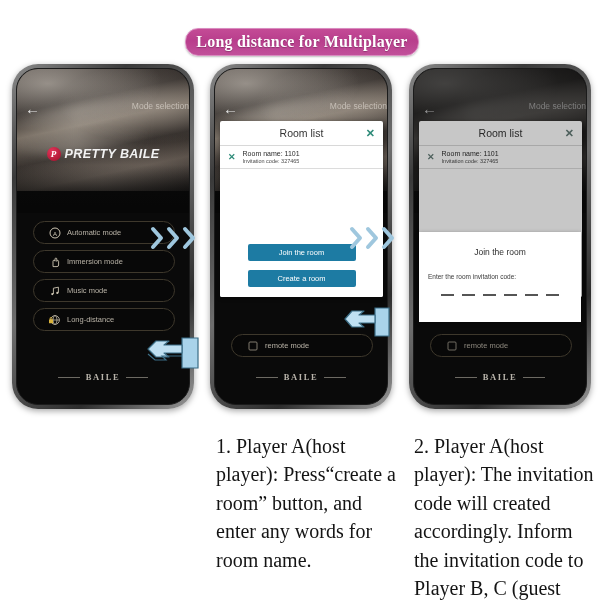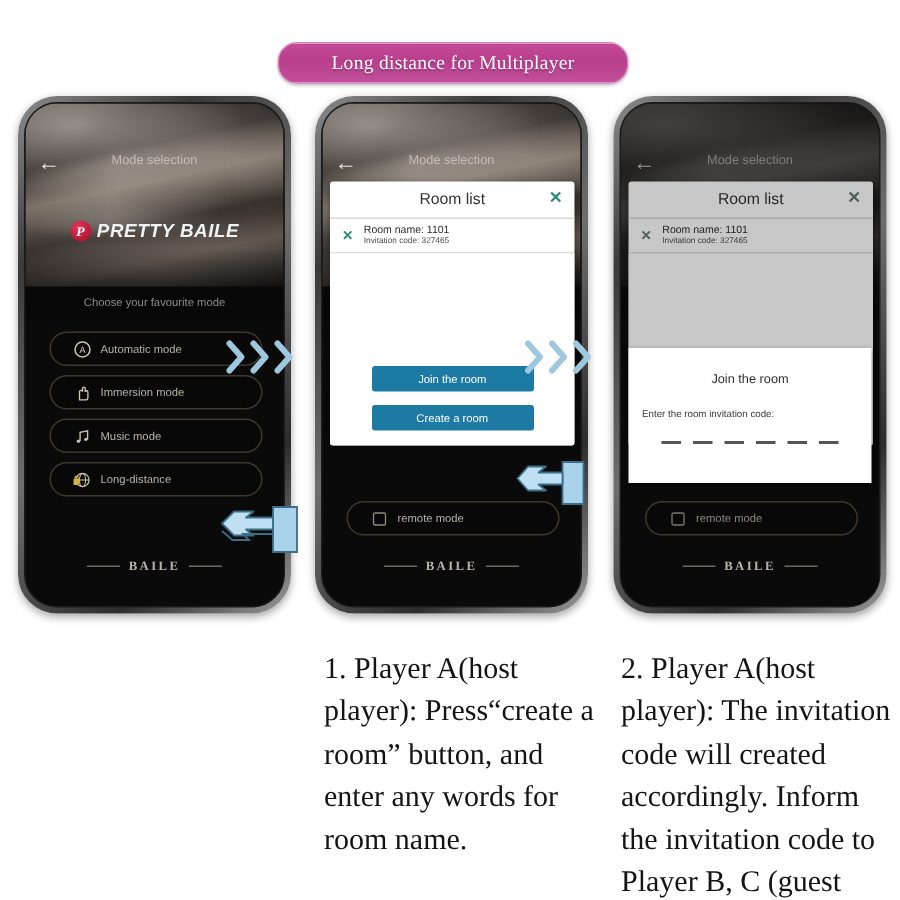--- a/index.html
+++ b/index.html
@@ -14,21 +14,21 @@
   
   .title-pill{
     position:absolute;left:185px;top:28px;width:232px;height:26px;
     border-radius:13px;
     background:linear-gradient(180deg,#c44b96 0%,#b83e8c 45%,#c1509a 100%);
     border:1px solid #d98cc0;
     display:flex;align-items:center;justify-content:center;
     box-shadow:0 1px 2px rgba(0,0,0,.25);
   }
   .title-pill span{
-    color:#ffffff;font-size:13px;font-weight:normal;
+    color:#ffffff;font-size:16px;font-weight:bold;
     font-family:"Liberation Serif", serif;
     letter-spacing:.2px;text-shadow:0 1px 1px rgba(0,0,0,.25);
     white-space:nowrap;
   }
 
   
   .phone{
     position:absolute;top:64px;width:182px;height:345px;
     border-radius:26px;
     background:linear-gradient(135deg,#8d8d8d 0%,#3a3a3a 22%,#6e6e6e 50%,#2c2c2c 78%,#9a9a9a 100%);
@@ -68,21 +68,21 @@
   .silk-fade{
     position:absolute;left:0;top:96px;width:100%;height:48px;
     background:linear-gradient(180deg,rgba(10,10,10,0) 0%,#070707 85%);
   }
 
   .back-arrow{
     position:absolute;left:8px;top:32px;color:#e6e6e6;font-size:15px;line-height:1;
     z-index:4;
   }
   .screen-title{
-    position:absolute;left:0;top:32px;width:100%;text-align:center;
+    position:absolute;left:0;top:32px;width:100%;text-align:right;
     color:#cfc8c0;font-size:8.5px;z-index:4;opacity:.85;
   }
 
   .brand{
     position:absolute;left:0;top:78px;width:100%;
     display:flex;align-items:center;justify-content:center;gap:4px;z-index:4;
   }
   .brand-badge{
     width:14px;height:14px;border-radius:50%;
     background:radial-gradient(circle at 35% 30%,#e3355a,#9e0d28);
@@ -216,21 +216,20 @@
     <div class="silk-fade"></div>
 
     <div class="back-arrow">←</div>
     <div class="screen-title">Mode selection</div>
 
     <div class="brand">
       <div class="brand-badge">P</div>
       <div class="brand-text">PRETTY BAILE</div>
     </div>
 
-    <div class="choose">Choose your favourite mode</div>
 
     <div class="modes">
       <div class="mode-btn">
         <span class="mode-ico">
           <svg width="12" height="12" viewBox="0 0 12 12">
               <circle cx="6" cy="6" r="5" fill="none" stroke="#cfc7b4" stroke-width="1"></circle>
               <text x="6" y="8.5" font-size="6" fill="#cfc7b4" text-anchor="middle" font-family="Liberation Sans">A</text>
             </svg>
         </span>
         <span class="mode-lbl">Automatic mode</span>

